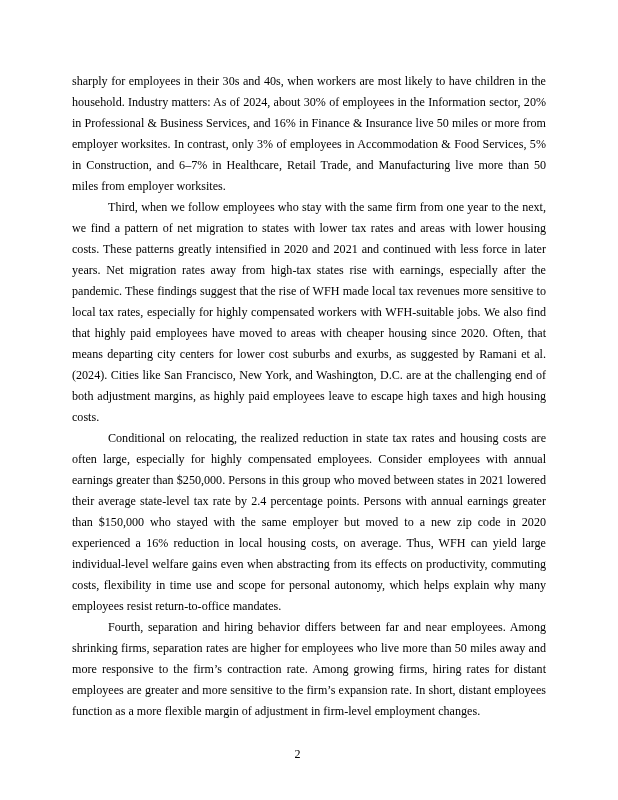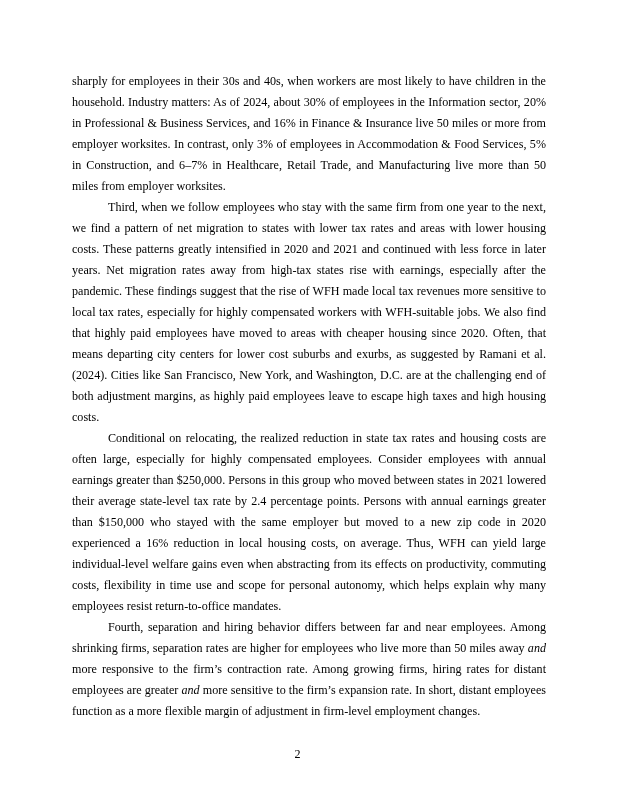--- a/index.html
+++ b/index.html
@@ -27,21 +27,20 @@
     margin: 0;
     font-size: 12.1px;
     line-height: 21px;
     text-align: justify;
     color: #000000;
   }
   .para.indent {
     text-indent: 36px;
   }
   .italic {
-    font-style: italic;
   }
   .page-number {
     position: absolute;
     left: 0;
     right: 0;
     top: 744px;
     text-align: center;
     font-size: 12.1px;
     line-height: 21px;
     color: #000000;

